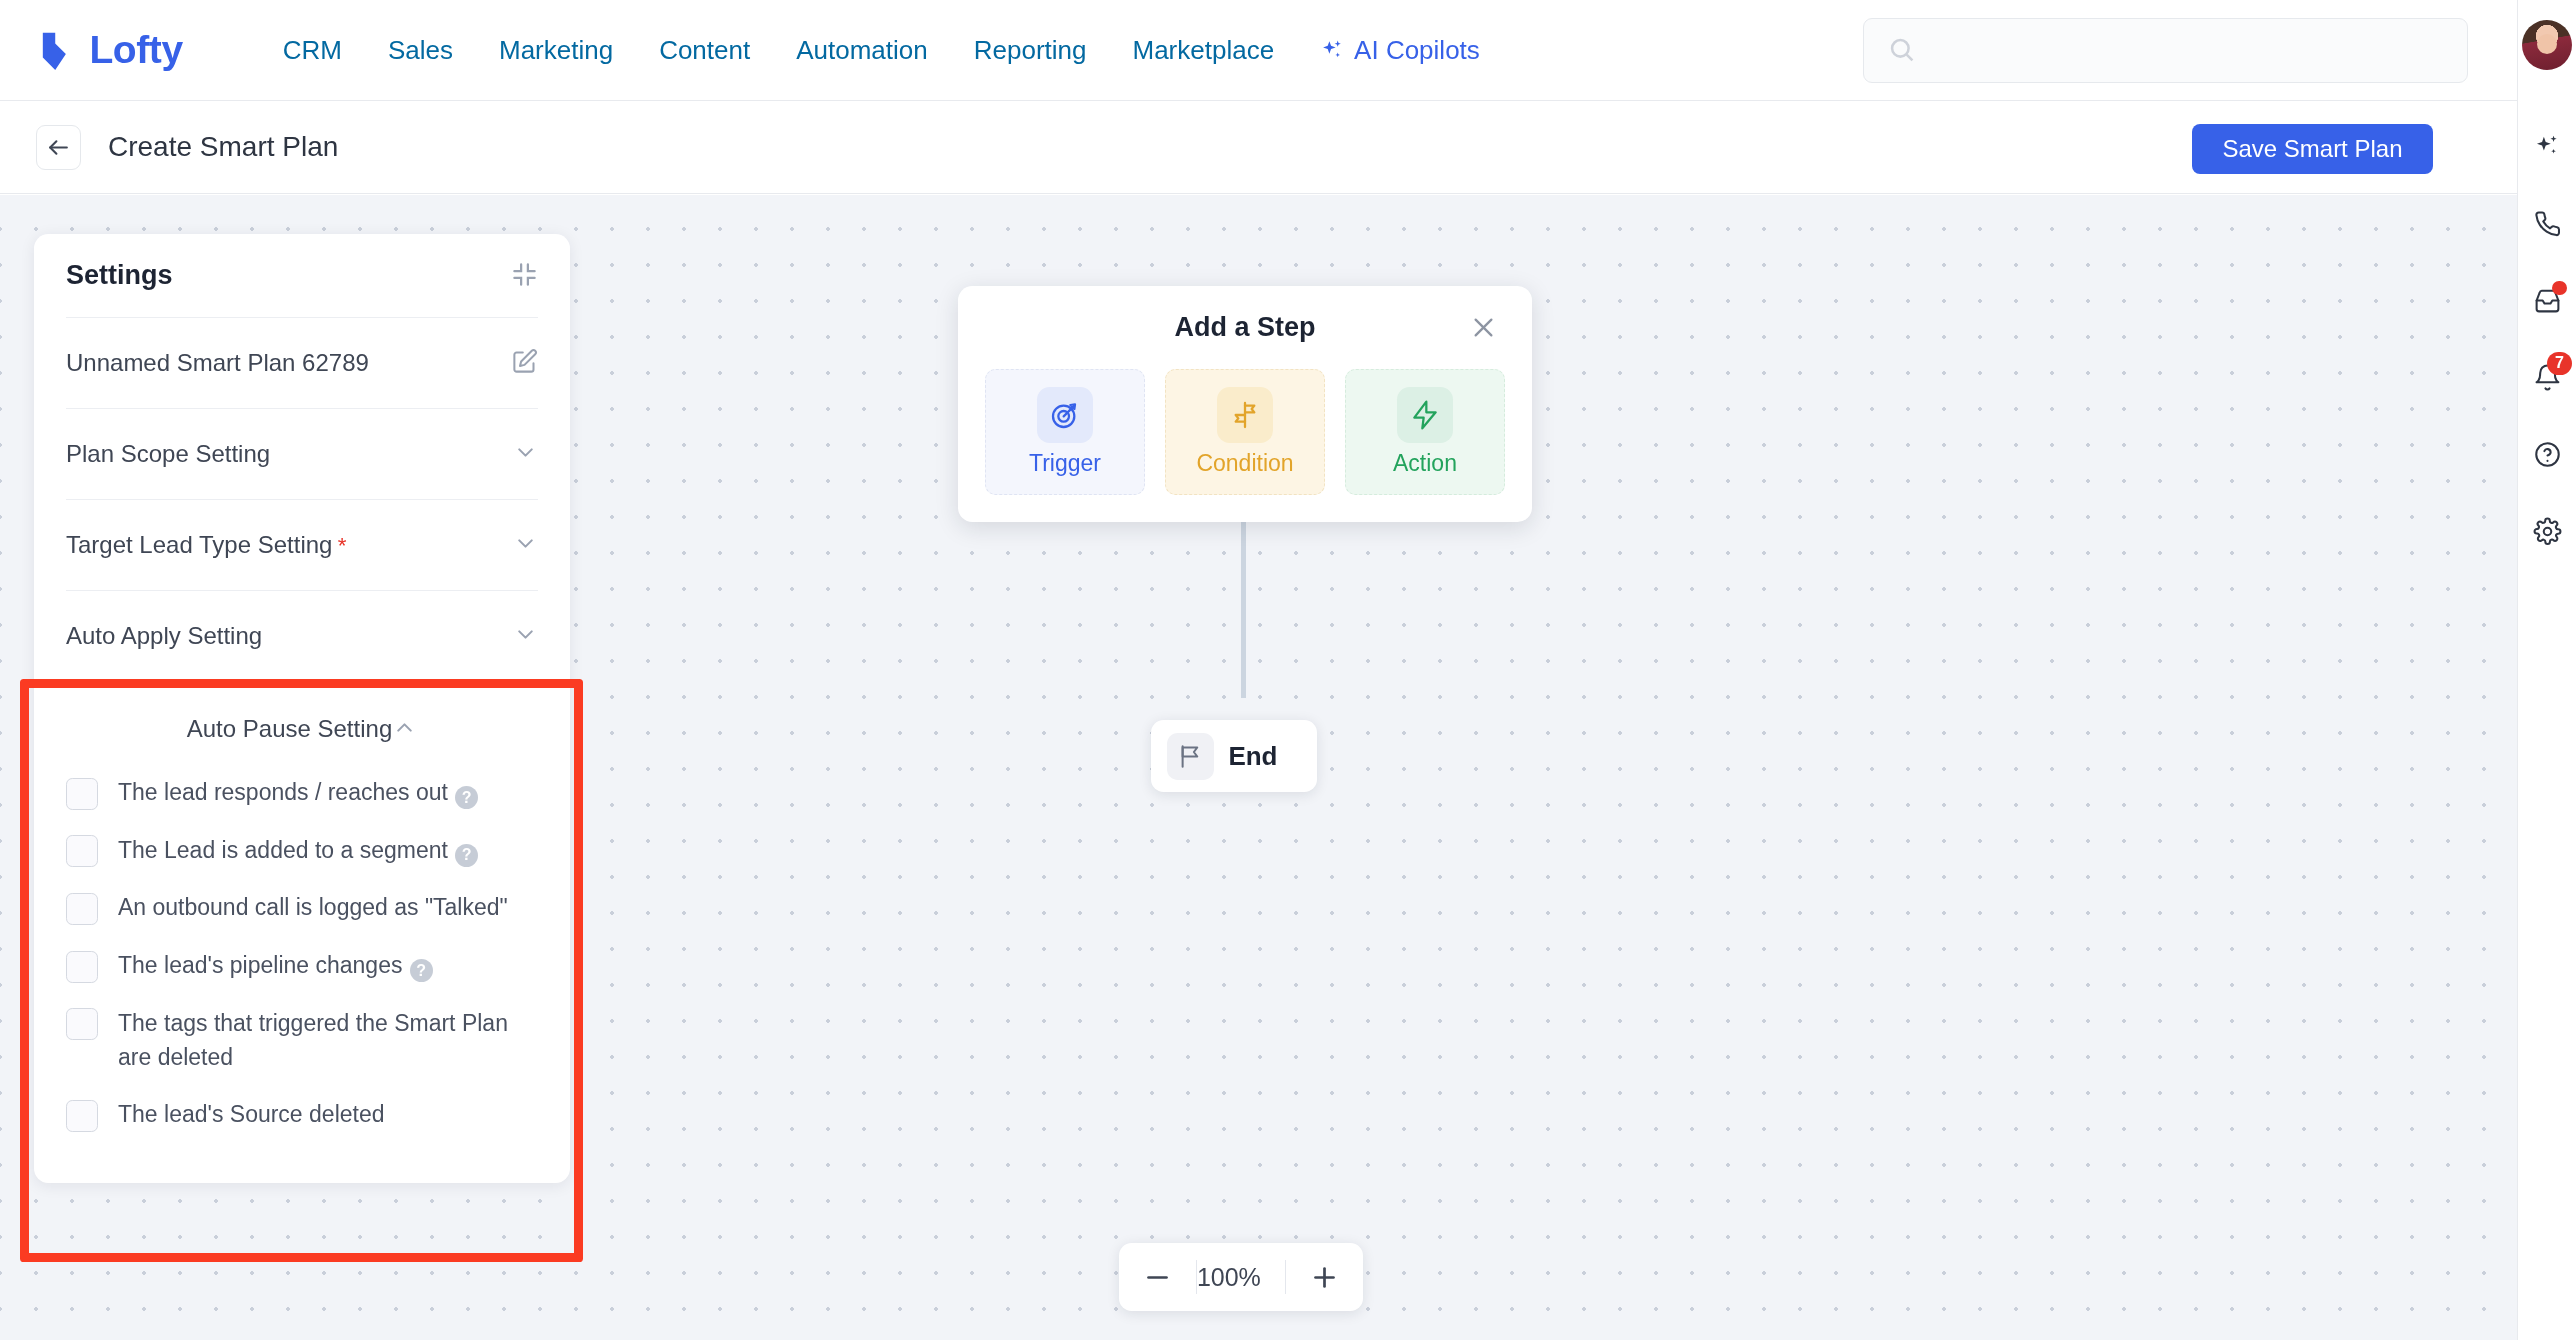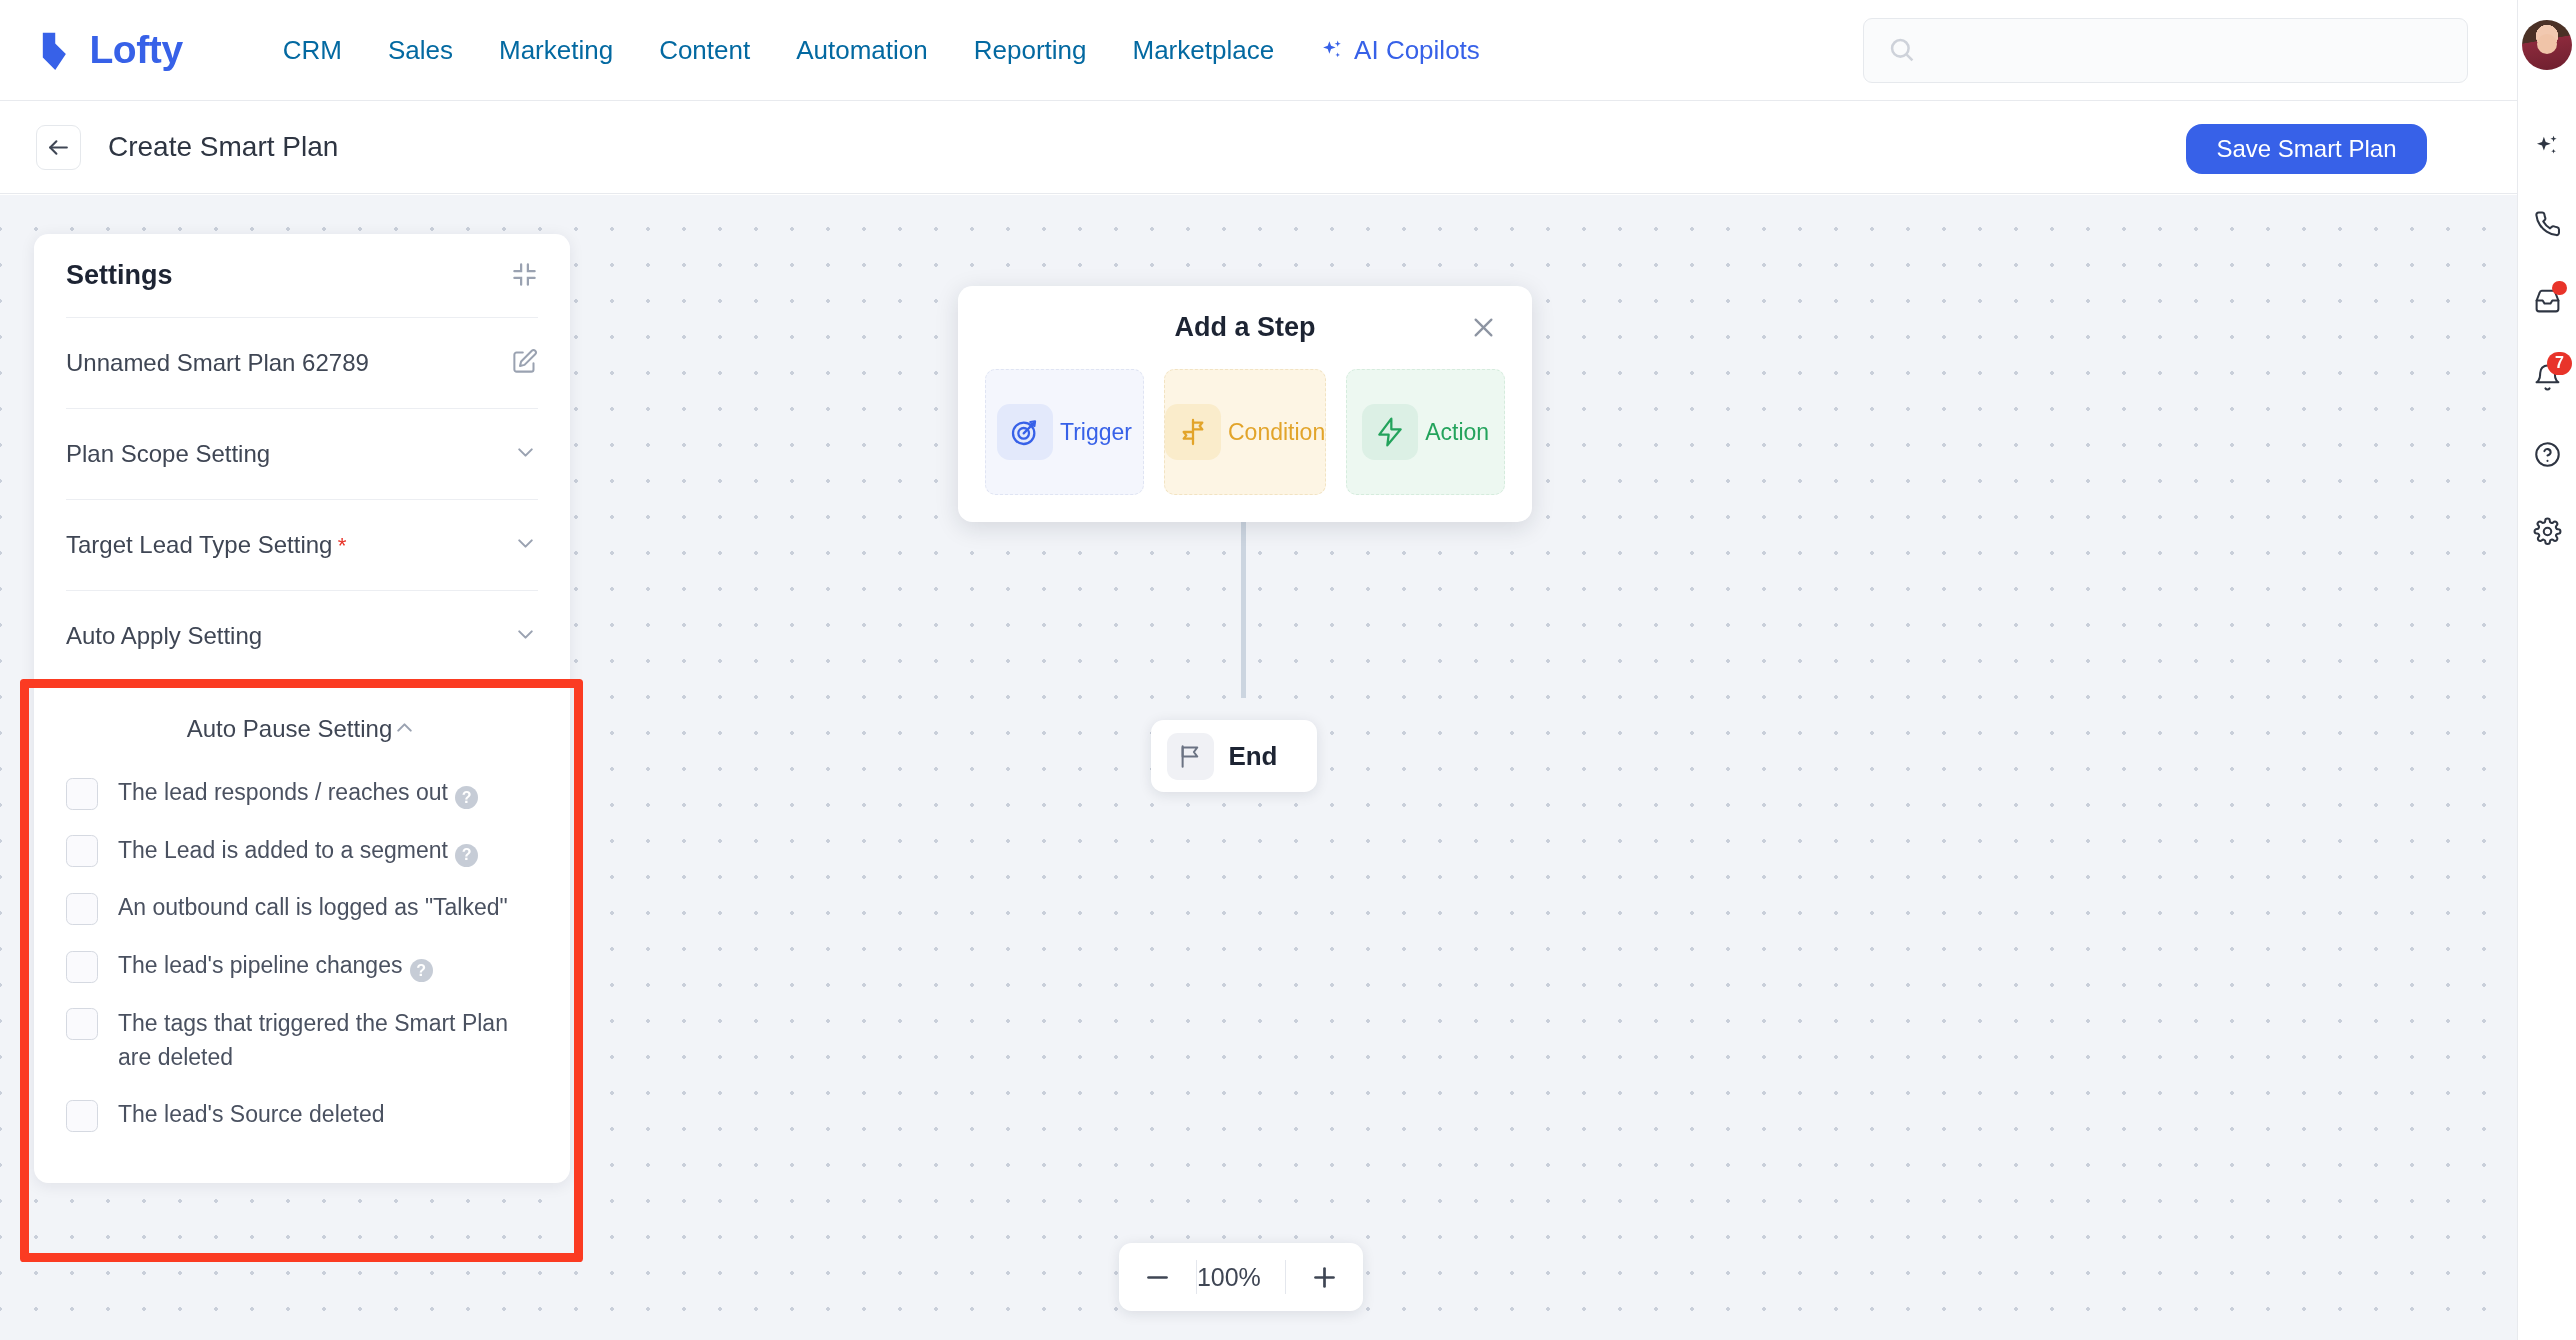--- a/index.html
+++ b/index.html
@@ -68,22 +68,22 @@
     position: absolute; left: 0; top: 101px; width: 2517px; height: 93px;
     background: #fff; display: flex; align-items: center;
     border-bottom: 0.9px solid #e8eaee;
   }
   .back-btn {
     margin-left: 36px; width: 45px; height: 45px; border: 0.9px solid #e5e8ec;
     border-radius: 9px; background: #fff; display: flex; align-items: center; justify-content: center;
   }
   .page-title { margin-left: 27px; font-size: 28px; color: #2e3542; }
   .save-btn {
-    position: absolute; right: 90px; top: 23px; height: 50px; padding: 0 30.5px;
-    background: #3761e8; color: #fff; border: none; border-radius: 16px;
+    position: absolute; right: 84px; top: 23px; height: 50px; padding: 0 30.5px;
+    background: #3761e8; color: #fff; border: none; border-radius: 8px;
     font-size: 24px; font-family: inherit; display: flex; align-items: center;
   }
 
   
   .canvas {
     position: absolute; left: 0; top: 195px; width: 2517px; height: 1145px;
     background-color: #f2f4f8;
     background-image: radial-gradient(#c9cfda 2px, transparent 2.1px);
     background-size: 36px 36px; background-position: 18px 16px;
     overflow: hidden;
@@ -140,21 +140,21 @@
     position: absolute; left: 958px; top: 91px; width: 574px;
     background: #fff; border-radius: 14.4px; box-shadow: 0 5.4px 23px rgba(22,30,50,.13);
     padding: 0 27px 27px 27px; z-index: 6;
   }
   .modal-head { position: relative; height: 83px; display: flex; align-items: center; justify-content: center; }
   .modal-title { font-size: 27px; font-weight: 700; color: #1d2433; }
   .modal-close { position: absolute; right: 3.6px; top: 23px; width: 36px; height: 36px; display:flex; align-items:center; justify-content:center; }
   .cards { display: flex; gap: 20px; }
   .card {
     width: 167px; height: 126px; border-radius: 10.8px; border: 1.8px dashed #dfe3ea;
-    display: flex; flex-direction: row; align-items: center; justify-content: center; gap: 7.2px;
+    display: flex; flex-direction: column; align-items: center; justify-content: center; gap: 7.2px;
   }
   .card .ic { width: 56px; height: 56px; border-radius: 12.6px; display: flex; align-items: center; justify-content: center; }
   .card .lbl { font-size: 23px; }
   .card.trigger { background: #f4f6fd; border-color: #dfe4f3; }
   .card.trigger .ic { background: #e3e9fb; }
   .card.trigger .lbl { color: #3761e8; }
   .card.condition { background: #fdf5e4; border-color: #f2e3c2; }
   .card.condition .ic { background: #faeccb; }
   .card.condition .lbl { color: #e2a42a; }
   .card.action { background: #edf8f1; border-color: #d5ecdd; }

